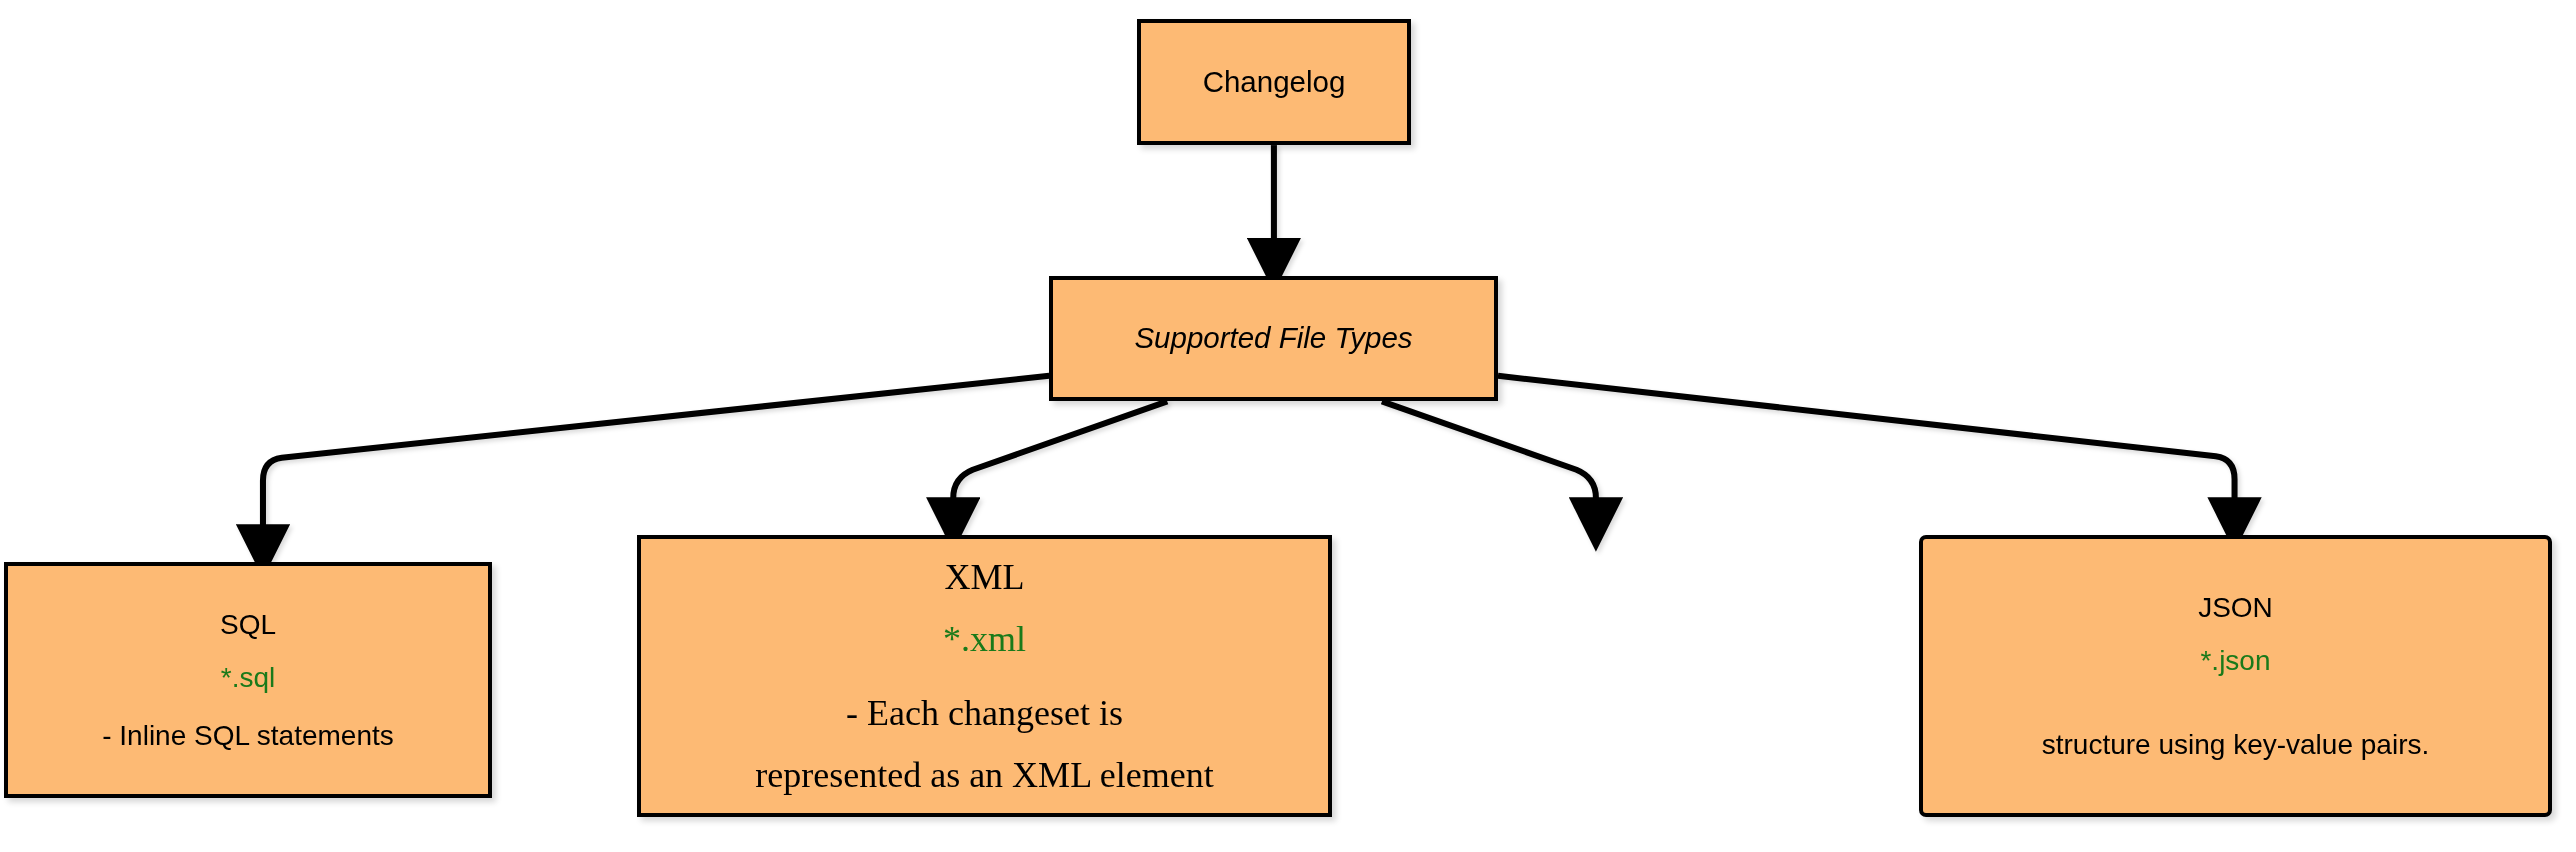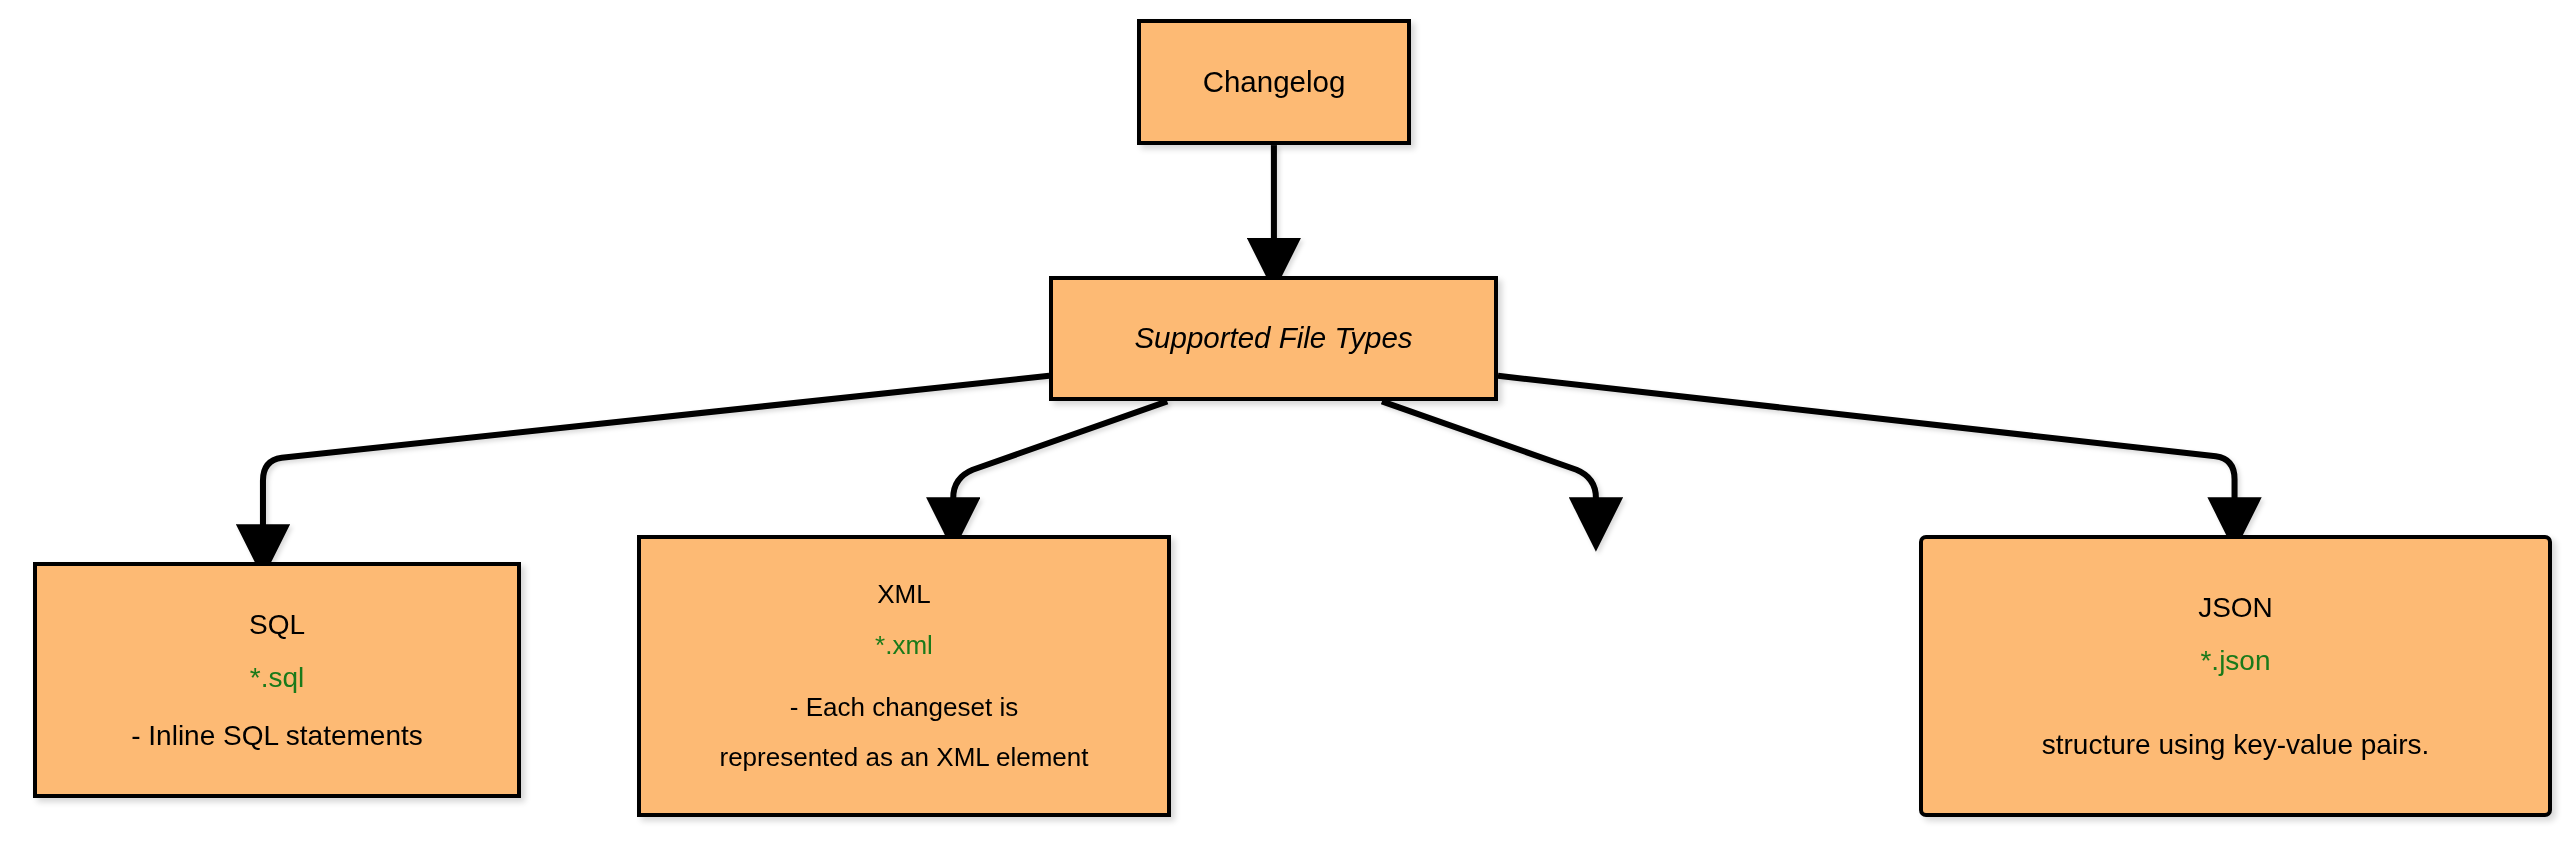--- a/index.html
+++ b/index.html
@@ -53,28 +53,29 @@
     left: 1137px; top: 19px; width: 274px; height: 126px;
     font-size: 29.5px;
   }
   #node-supported {
     left: 1049px; top: 276px; width: 449px; height: 125px;
     font-size: 29.5px;
     font-style: italic;
   }
   
   #node-sql {
-    left: 33px; top: 562px; width: 488px; height: 236px;
+    left: 4px; top: 562px; width: 488px; height: 236px;
     font-size: 28px;
     padding: 0 9.4px;
   }
   #node-xml {
-    left: 637px; top: 535px; width: 534px; height: 282px;
-    font-size: 26px;
+    left: 637px; top: 535px; width: 695px; height: 282px;
+    font-size: 36px;
     padding: 0 9.4px;
+    font-family: Liberation Serif, serif;
   }
   #node-yaml {
     left: 1402px; top: 535px; width: 384px; height: 282px;
     font-size: 28px;
     padding: 0 9.4px;
   }
   #node-json {
     left: 1919px; top: 535px; width: 633px; height: 282px;
     font-size: 28px;
     padding: 0 9.4px;

